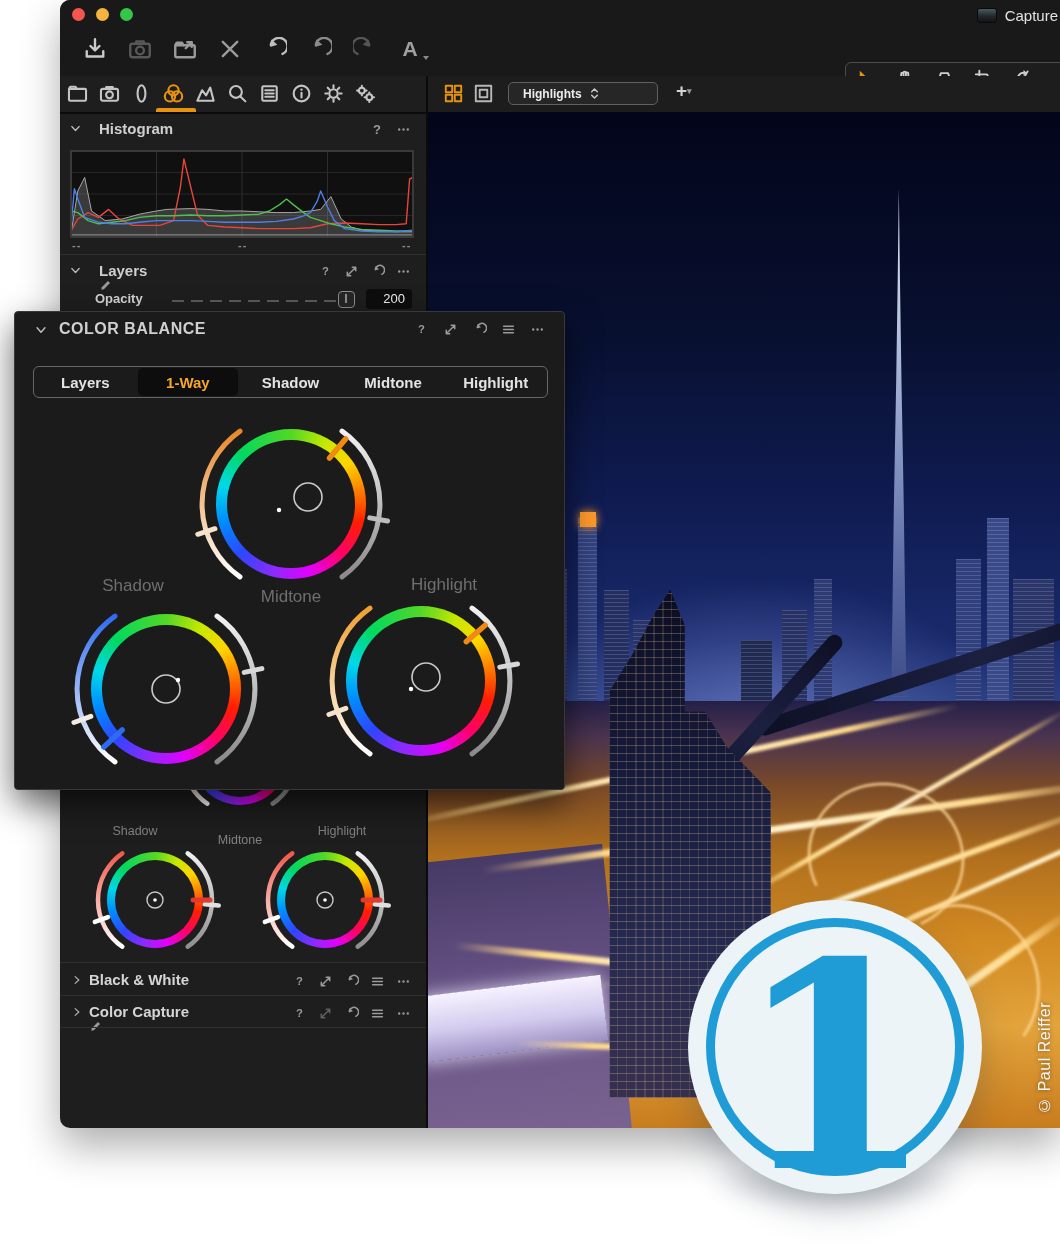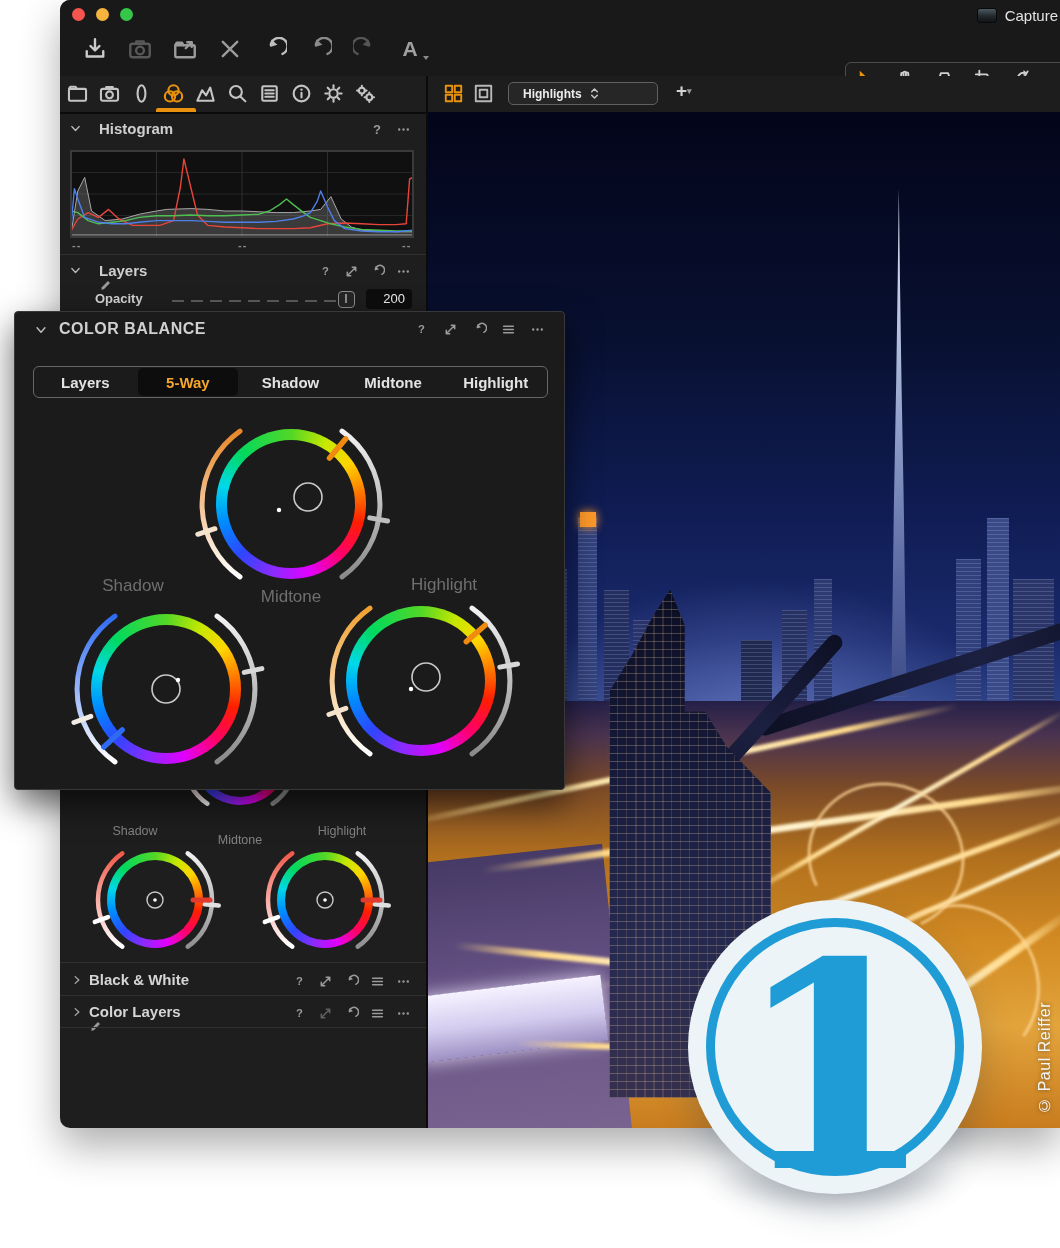--- a/index.html
+++ b/index.html
@@ -509,21 +509,21 @@
           </span>
         </span>
     </div>
     <div class="divider" style="top:995px;"></div>
     <div class="sb-row" style="top:998px;">
       <span class="chev" id="chevCE">
           <svg class="ic" width="12" height="12" viewBox="0 0 16 16" style="color:#b0b0b0">
             <path d="M5.5,3.5 L10.5,8 L5.5,12.5" fill="none" stroke="currentColor" stroke-width="1.6" stroke-linecap="round" stroke-linejoin="round"></path>
           </svg>
         </span>
-      <span class="ttl"><span>Color Layers</span><span class="pencil" id="pencilCE"><svg class="ic" width="13" height="13" viewBox="0 0 16 16" style="color:#9a9a9a">
+      <span class="ttl"><span>Color Capture</span><span class="pencil" id="pencilCE"><svg class="ic" width="13" height="13" viewBox="0 0 16 16" style="color:#9a9a9a">
               <path d="M11,2.5 L13.5,5 L6,12.5 L2.8,13.2 L3.5,10 Z" fill="currentColor" stroke="none"></path>
             </svg></span></span>
       <span class="hdr-icons" id="ceIcons" style="top:6px;">
           <span class="hicon">
             <svg class="ic" width="15" height="15" viewBox="0 0 16 16" style="color:#9a9a9a">
               <text x="8" y="12" text-anchor="middle" font-size="12" font-weight="bold" font-family="Liberation Sans,sans-serif" fill="currentColor">?</text>
             </svg>
           </span>
           <span class="hicon">
             <svg class="ic" width="15" height="15" viewBox="0 0 16 16" style="color:#5f5f5f">
@@ -628,21 +628,21 @@
             <svg class="ic" width="15" height="15" viewBox="0 0 16 16" style="color:#9a9a9a">
               <circle cx="3.4" cy="8" r="1.25" fill="currentColor"></circle>
               <circle cx="8" cy="8" r="1.25" fill="currentColor"></circle>
               <circle cx="12.6" cy="8" r="1.25" fill="currentColor"></circle>
             </svg>
           </span>
         </span>
     </div>
     <div class="tabbar" id="panelTabs">
         <div class="ptab">Layers</div>
-        <div class="ptab active">5-Way</div>
+        <div class="ptab active">1-Way</div>
         <div class="ptab">Shadow</div>
         <div class="ptab">Midtone</div>
         <div class="ptab">Highlight</div>
       </div>
     <div class="wheel" id="pwMid" style="left: 161px; top: 77px; height: 230px; width: 230px;">
         <div class="ring" style="left: 40px; top: 40px; width: 150px; height: 150px; background: conic-gradient(rgb(82, 215, 38) 0deg, rgb(200, 232, 0) 30deg, rgb(255, 213, 0) 55deg, rgb(255, 122, 0) 80deg, rgb(255, 30, 0) 105deg, rgb(255, 0, 102) 135deg, rgb(225, 0, 255) 165deg, rgb(138, 43, 255) 195deg, rgb(46, 70, 255) 225deg, rgb(0, 140, 255) 255deg, rgb(0, 217, 232) 285deg, rgb(0, 217, 95) 315deg, rgb(82, 215, 38) 360deg);">
           <div class="hole" style="inset: 11px; background: rgb(27, 27, 27);"></div>
         </div>
         <svg width="230" height="230">
           <defs>

